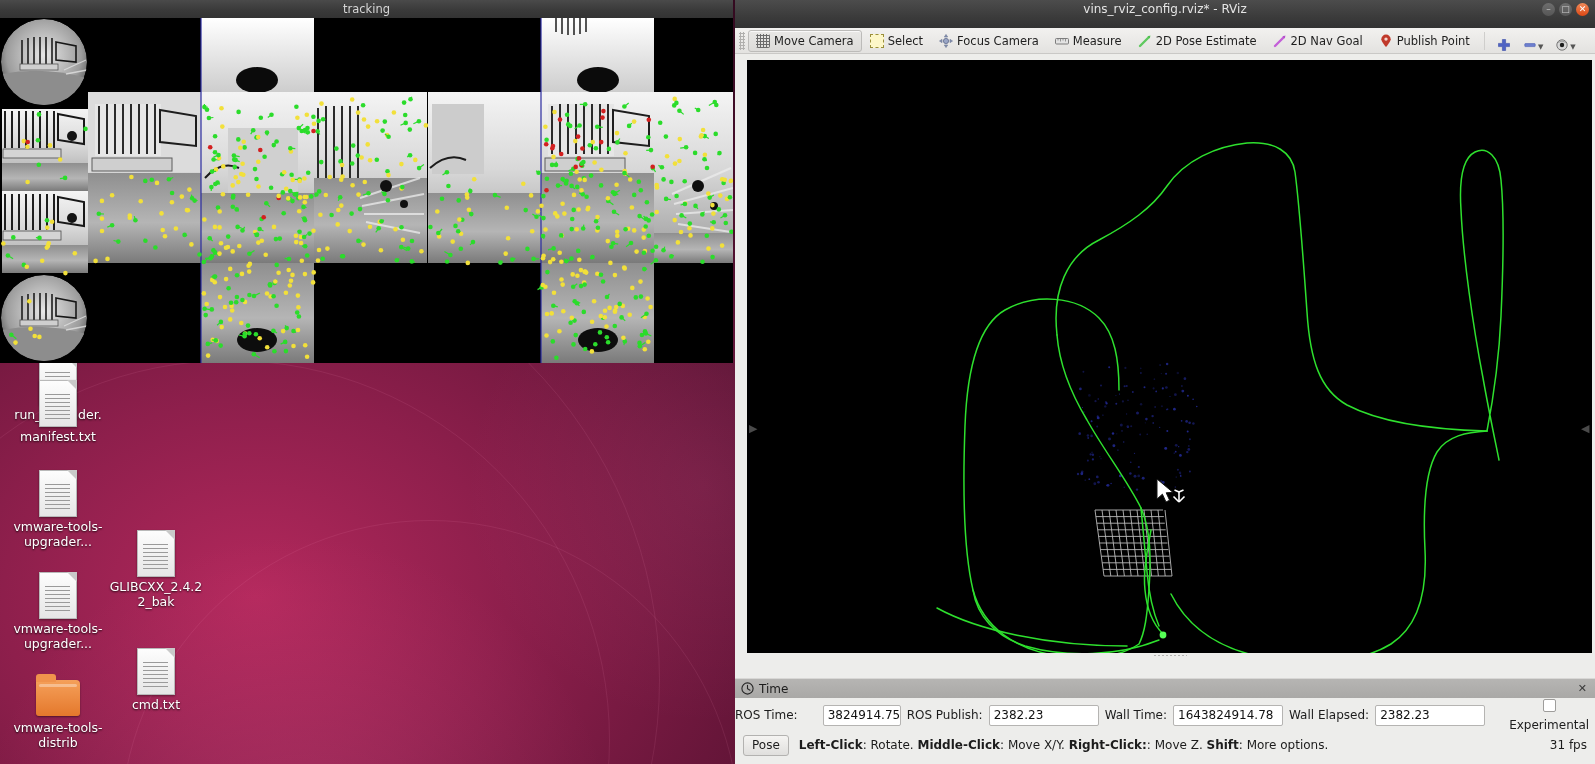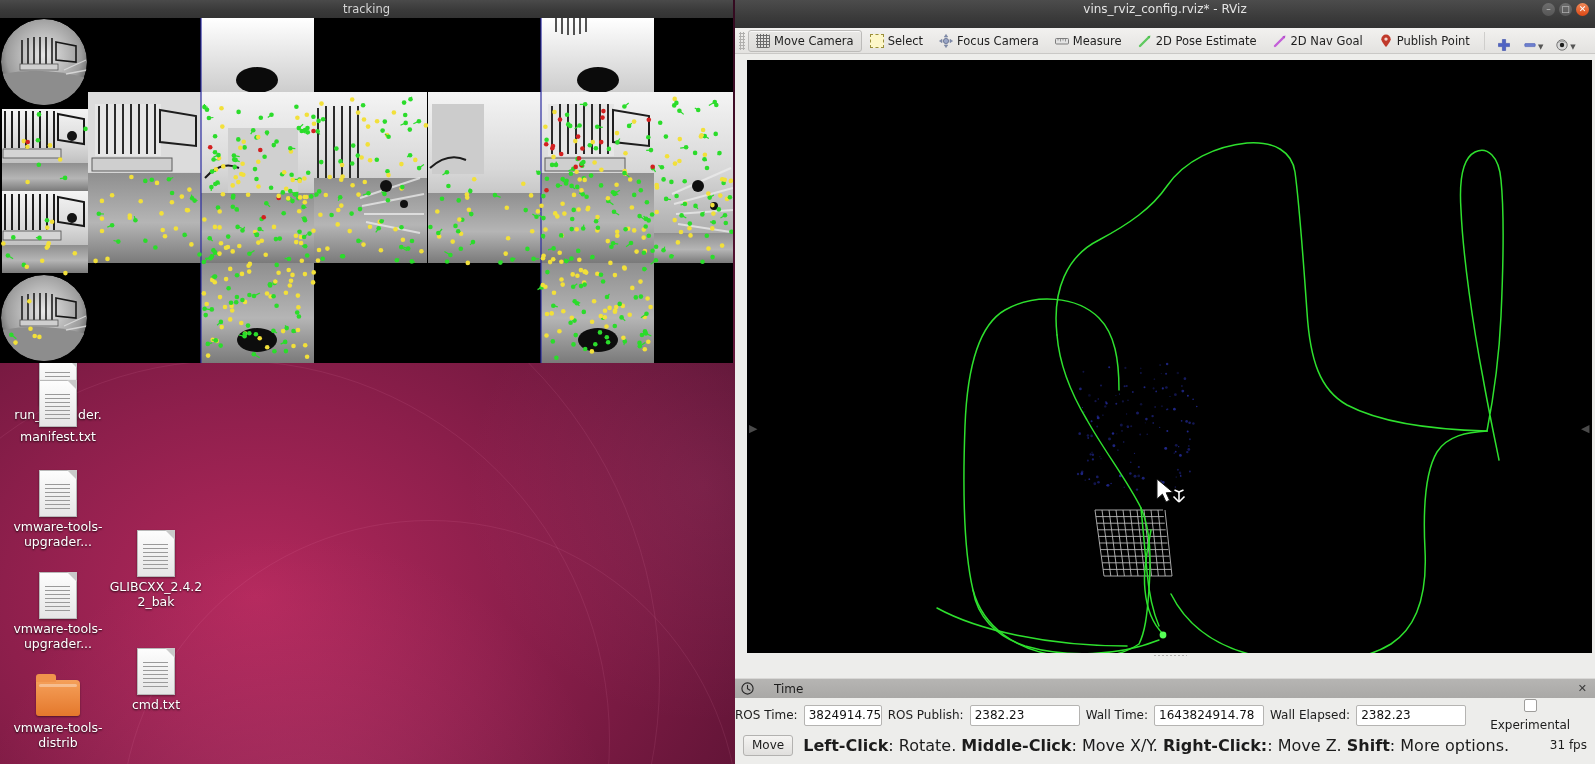--- a/index.html
+++ b/index.html
@@ -174,50 +174,50 @@
     background-size: 4px 3px;
   }
 
   
   #view-cursor { position: absolute; left: 408px; top: 418px; width: 40px; height: 34px; }
 
   
   #time-panel { position: absolute; left: 0; bottom: 0; width: 860px; height: 86px; background: #ededeb; }
   #time-header {
     height: 20px; background: linear-gradient(180deg,#b6b5b3, #a9a8a6);
-    display: flex; align-items: center; padding: 0 6px; gap: 20px;
+    display: flex; align-items: center; padding: 0 6px; gap: 5px;
     border-top: 1px solid #d8d7d5;
   }
   #time-header .th-title { font-size: 12px; color: #1c1c1c; }
   #time-close { margin-left: auto; font-size: 11px; color: #3a3a3a; padding: 0 2px; }
   .clock-ico { width: 13px; height: 13px; }
 
   #time-fields {
     display: flex; align-items: center; height: 34px; padding: 0 0; gap: 6px;
   }
   .tf-label { font-size: 12px; color: #1c1c1c; white-space: nowrap; }
   .tf-input {
     height: 21px; background: #fff; border: 1px solid #b5b4b2;
     border-radius: 2px; font-size: 12px; color: #111;
     padding: 0 4px; line-height: 19px; overflow: hidden; white-space: nowrap;
   }
-  #in-ros-time { width: 78px; }
+  #in-ros-time { width: 78px; margin-left: 19px; }
   #in-ros-elapsed { width: 110px; }
   #in-wall-time { width: 110px; }
   #in-wall-elapsed { width: 110px; }
   .chk-wrap { display: flex; align-items: center; gap: 6px; margin-left: 18px; flex-direction: column; }
   .chkbox { width: 13px; height: 13px; background: #fff; border: 1px solid #9e9d9b; border-radius: 2px; }
 
   #time-status { display: flex; align-items: center; height: 26px; padding: 0 8px; gap: 10px; }
   .reset-btn {
     height: 21px; padding: 0 8px; font-size: 12px; color: #1c1c1c;
     background: linear-gradient(180deg,#f5f4f2,#e0dfdd);
     border: 1px solid #b3b2b0; border-radius: 3px; line-height: 19px;
   }
-  #hint-text { font-size: 16px; color: #1c1c1c; white-space: nowrap; }
+  #hint-text { font-size: 12px; color: #1c1c1c; white-space: nowrap; }
   #hint-text b { font-weight: bold; }
   #fps-text { margin-left: auto; font-size: 12px; color: #1c1c1c; }
 </style>
 </head>
 <body>
 
 <div id="desktop">
   <div class="dsweep" style="left:-240px; top:230px; width:900px; height:900px;"></div>
   <div class="dsweep" style="left:-150px; top:360px; width:760px; height:760px;"></div>
   <div class="dsweep" style="left:120px; top:520px; width:620px; height:620px;"></div>
@@ -1749,18 +1749,18 @@
       <span class="tf-label">Wall Elapsed:</span>
       <div class="tf-input" id="in-wall-elapsed">2382.23</div>
 
       <div class="chk-wrap">
         <span class="chkbox"></span>
         <span class="tf-label">Experimental</span>
       </div>
     </div>
 
     <div id="time-status">
-      <div class="reset-btn">Move</div>
+      <div class="reset-btn">Pose</div>
       <div id="hint-text"><b>Left-Click</b><span>: Rotate. </span><b>Middle-Click</b><span>: Move X/Y. </span><b>Right-Click:</b><span>: Move Z. </span><b>Shift</b><span>: More options.</span></div>
       <div id="fps-text">31 fps</div>
     </div>
   </div>
 </div>
 
 </body></html>

